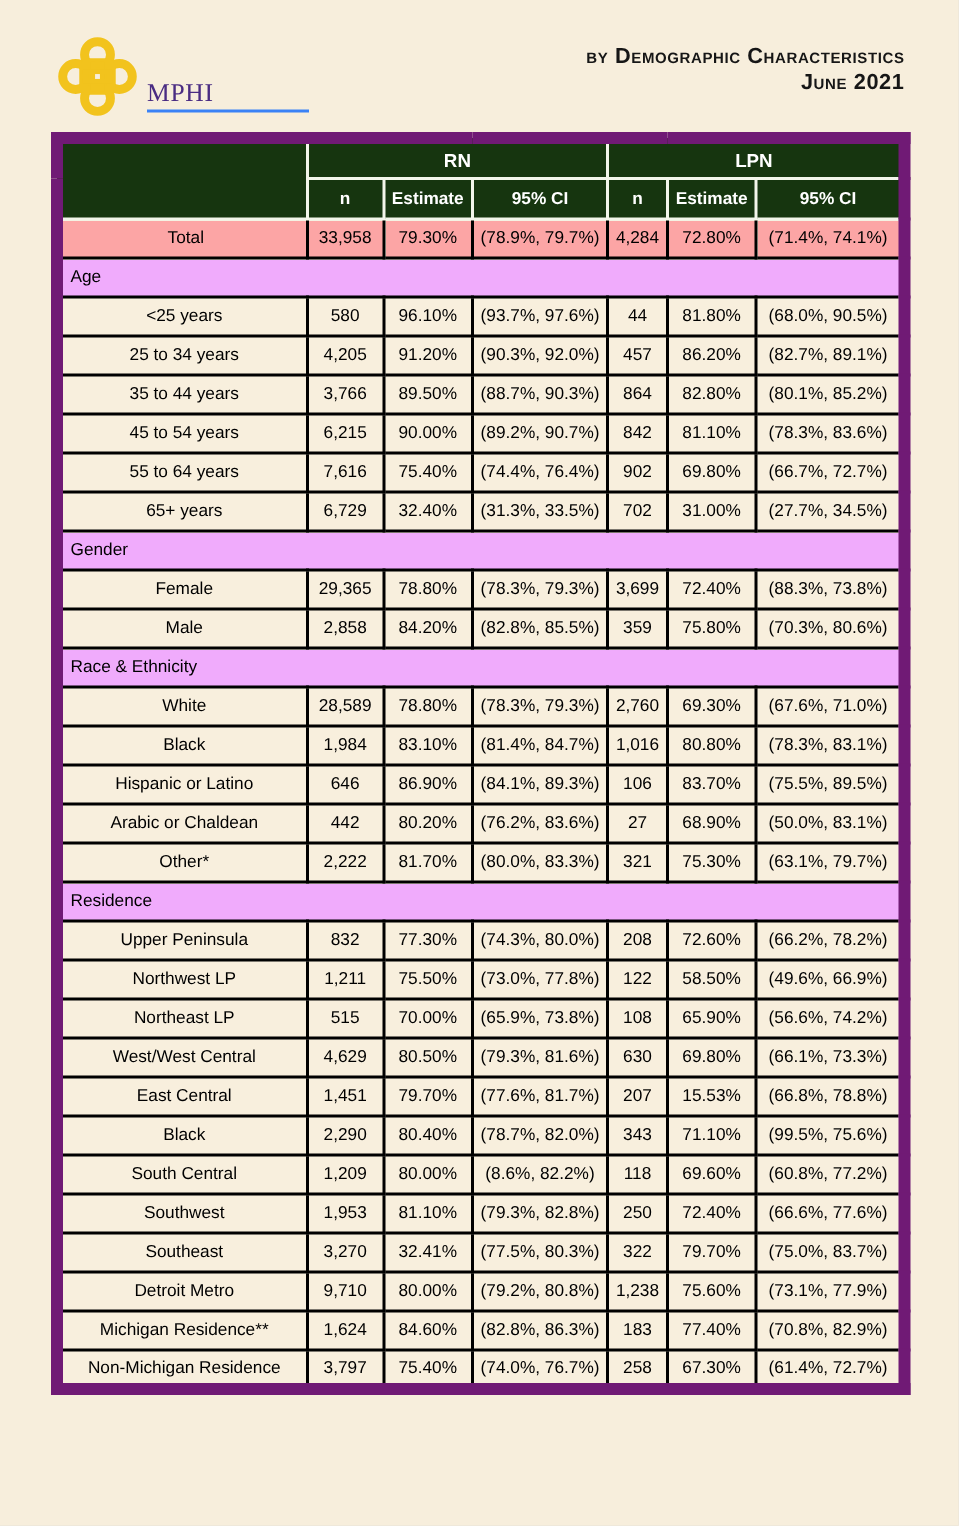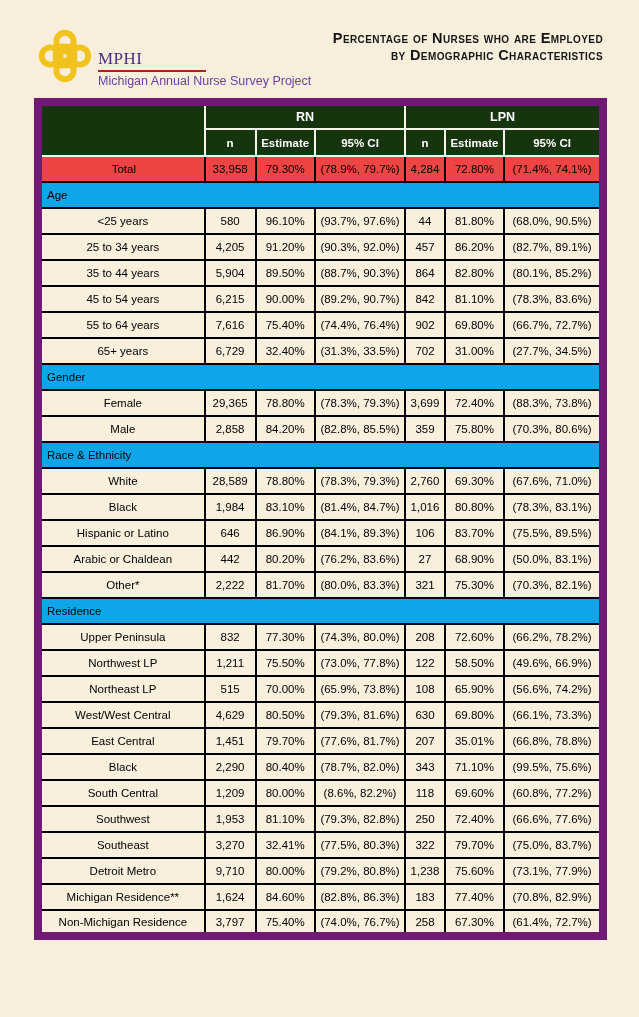--- a/index.html
+++ b/index.html
@@ -18,21 +18,21 @@
     display: flex; justify-content: space-between; align-items: flex-start;
     margin-bottom: 10px; padding-top: 4px; min-height: 58px;
   }
   .brand { display: flex; align-items: center; gap: 4px; padding-left: 2px; }
   .brand-logo { width: 58px; height: 54px; flex: 0 0 auto; }
   .brand-text { display: flex; flex-direction: column; margin-top: 6px; }
   .brand-org {
     font-family: "Liberation Serif", serif;
     font-size: 17px; letter-spacing: 0.5px;
     color: #4a2c82; display: inline-block;
-    border-bottom: 2px solid #b91c1c;
+    border-bottom: 2px solid #3b82f6;
     width: 108px; padding-bottom: 1px; margin-top: 19px;
   }
   .brand-tagline {
     font-family: "Liberation Sans", sans-serif;
     font-size: 12.5px; color: #6a3fa5; margin-top: 2px; white-space: nowrap;
   }
   .doc-title {
     text-align: right;
     font-weight: bold;
     font-variant: small-caps;
@@ -63,24 +63,24 @@
   table.stats td {
     border: 2px solid #000;
     height: 26px;
     padding: 2px 3px;
     background: #f8efdd;
     text-align: center;
     white-space: nowrap;
     overflow: hidden;
   }
   td.label-cell { text-align: left; padding-left: 19px; }
-  tr.total-row td { background: #ef4444; text-align: center; }
+  tr.total-row td { background: #fca5a5; text-align: center; }
   tr.total-row td.label-cell { padding-left: 5px; }
   tr.section-row td {
-    background: #0ea5e9;
+    background: #f0abfc;
     text-align: left; padding-left: 5px;
   }
 </style>
 </head>
 <body>
 
 <div class="page">
 
   <div class="masthead">
     <div class="brand">
@@ -92,26 +92,25 @@
         <rect x="33" y="33" width="34" height="34" rx="7"></rect>
         <g stroke-width="6">
           <line x1="44" y1="31" x2="44" y2="69"></line>
           <line x1="56" y1="31" x2="56" y2="69"></line>
           <line x1="31" y1="44" x2="69" y2="44"></line>
           <line x1="31" y1="56" x2="69" y2="56"></line>
         </g>
       </svg>
       <div class="brand-text">
         <span class="brand-org">MPHI</span>
-        <span class="brand-tagline">Michigan Annual Nurse Survey Project</span>
       </div>
     </div>
     <div class="doc-title">
-      <div>Percentage of Nurses who are Employed</div>
       <div>by Demographic Characteristics</div>
+      <div>June 2021</div>
     </div>
   </div>
 
   <table class="stats">
     <colgroup>
       <col style="width:29.5%">
       <col style="width:9%">
       <col style="width:10.5%">
       <col style="width:16%">
       <col style="width:7%">
@@ -159,21 +158,21 @@
           <td class="label-cell">25 to 34 years</td>
           <td>4,205</td>
           <td>91.20%</td>
           <td>(90.3%, 92.0%)</td>
           <td>457</td>
           <td>86.20%</td>
           <td>(82.7%, 89.1%)</td>
         </tr>
         <tr>
           <td class="label-cell">35 to 44 years</td>
-          <td>5,904</td>
+          <td>3,766</td>
           <td>89.50%</td>
           <td>(88.7%, 90.3%)</td>
           <td>864</td>
           <td>82.80%</td>
           <td>(80.1%, 85.2%)</td>
         </tr>
         <tr>
           <td class="label-cell">45 to 54 years</td>
           <td>6,215</td>
           <td>90.00%</td>
@@ -260,21 +259,21 @@
           <td>68.90%</td>
           <td>(50.0%, 83.1%)</td>
         </tr>
         <tr>
           <td class="label-cell">Other*</td>
           <td>2,222</td>
           <td>81.70%</td>
           <td>(80.0%, 83.3%)</td>
           <td>321</td>
           <td>75.30%</td>
-          <td>(70.3%, 82.1%)</td>
+          <td>(63.1%, 79.7%)</td>
         </tr>
         <tr class="section-row">
           <td colspan="7">Residence</td>
         </tr>
         <tr>
           <td class="label-cell">Upper Peninsula</td>
           <td>832</td>
           <td>77.30%</td>
           <td>(74.3%, 80.0%)</td>
           <td>208</td>
@@ -307,21 +306,21 @@
           <td>630</td>
           <td>69.80%</td>
           <td>(66.1%, 73.3%)</td>
         </tr>
         <tr>
           <td class="label-cell">East Central</td>
           <td>1,451</td>
           <td>79.70%</td>
           <td>(77.6%, 81.7%)</td>
           <td>207</td>
-          <td>35.01%</td>
+          <td>15.53%</td>
           <td>(66.8%, 78.8%)</td>
         </tr>
         <tr>
           <td class="label-cell">Black</td>
           <td>2,290</td>
           <td>80.40%</td>
           <td>(78.7%, 82.0%)</td>
           <td>343</td>
           <td>71.10%</td>
           <td>(99.5%, 75.6%)</td>

